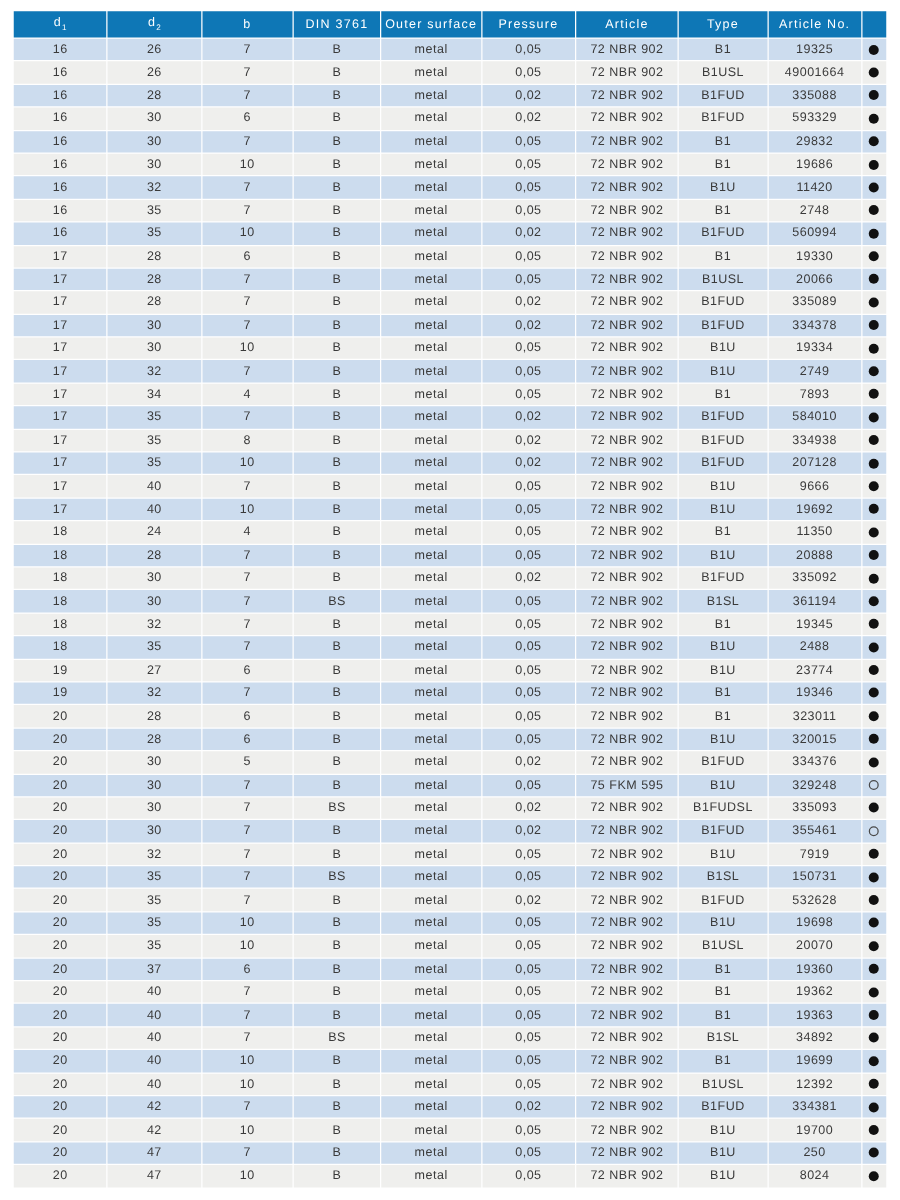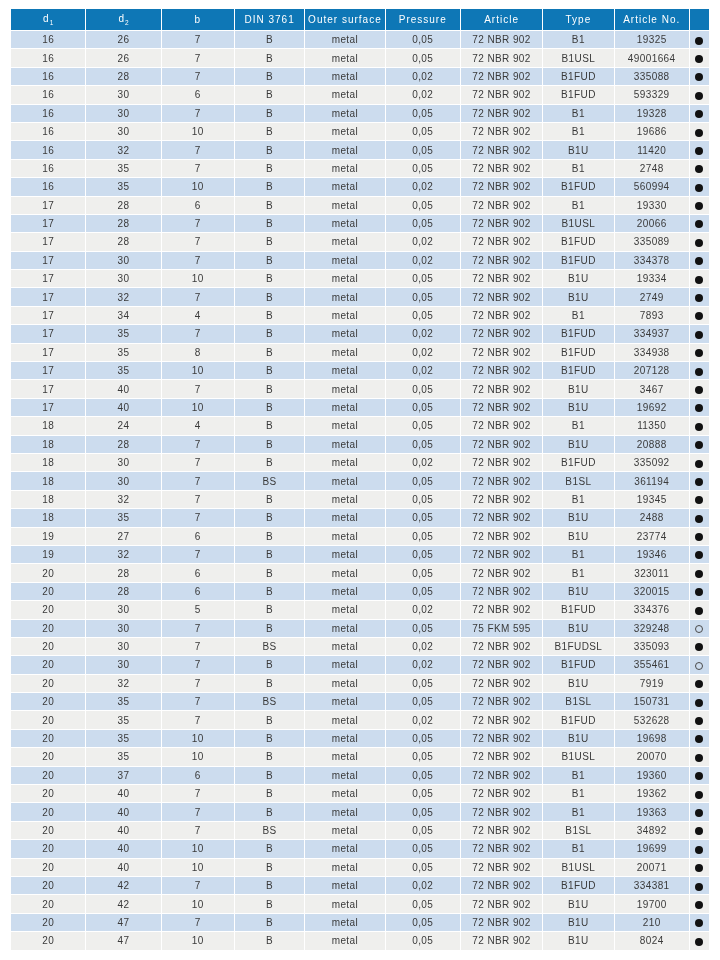--- a/index.html
+++ b/index.html
@@ -152,21 +152,21 @@
         </tr>
         <tr class="odd">
           <td>16</td>
           <td>30</td>
           <td>7</td>
           <td>B</td>
           <td>metal</td>
           <td>0,05</td>
           <td>72 NBR 902</td>
           <td>B1</td>
-          <td>19328</td>
+          <td>29832</td>
           <td><span class="dot filled"></span></td>
         </tr>
         <tr class="even">
           <td>16</td>
           <td>30</td>
           <td>10</td>
           <td>B</td>
           <td>metal</td>
           <td>0,05</td>
           <td>72 NBR 902</td>
@@ -296,21 +296,21 @@
         </tr>
         <tr class="odd">
           <td>17</td>
           <td>35</td>
           <td>7</td>
           <td>B</td>
           <td>metal</td>
           <td>0,02</td>
           <td>72 NBR 902</td>
           <td>B1FUD</td>
-          <td>334937</td>
+          <td>584010</td>
           <td><span class="dot filled"></span></td>
         </tr>
         <tr class="even">
           <td>17</td>
           <td>35</td>
           <td>8</td>
           <td>B</td>
           <td>metal</td>
           <td>0,02</td>
           <td>72 NBR 902</td>
@@ -332,21 +332,21 @@
         </tr>
         <tr class="even">
           <td>17</td>
           <td>40</td>
           <td>7</td>
           <td>B</td>
           <td>metal</td>
           <td>0,05</td>
           <td>72 NBR 902</td>
           <td>B1U</td>
-          <td>3467</td>
+          <td>9666</td>
           <td><span class="dot filled"></span></td>
         </tr>
         <tr class="odd">
           <td>17</td>
           <td>40</td>
           <td>10</td>
           <td>B</td>
           <td>metal</td>
           <td>0,05</td>
           <td>72 NBR 902</td>
@@ -644,21 +644,21 @@
         </tr>
         <tr class="even">
           <td>20</td>
           <td>40</td>
           <td>10</td>
           <td>B</td>
           <td>metal</td>
           <td>0,05</td>
           <td>72 NBR 902</td>
           <td>B1USL</td>
-          <td>20071</td>
+          <td>12392</td>
           <td><span class="dot filled"></span></td>
         </tr>
         <tr class="odd">
           <td>20</td>
           <td>42</td>
           <td>7</td>
           <td>B</td>
           <td>metal</td>
           <td>0,02</td>
           <td>72 NBR 902</td>
@@ -680,21 +680,21 @@
         </tr>
         <tr class="odd">
           <td>20</td>
           <td>47</td>
           <td>7</td>
           <td>B</td>
           <td>metal</td>
           <td>0,05</td>
           <td>72 NBR 902</td>
           <td>B1U</td>
-          <td>210</td>
+          <td>250</td>
           <td><span class="dot filled"></span></td>
         </tr>
         <tr class="even">
           <td>20</td>
           <td>47</td>
           <td>10</td>
           <td>B</td>
           <td>metal</td>
           <td>0,05</td>
           <td>72 NBR 902</td>

